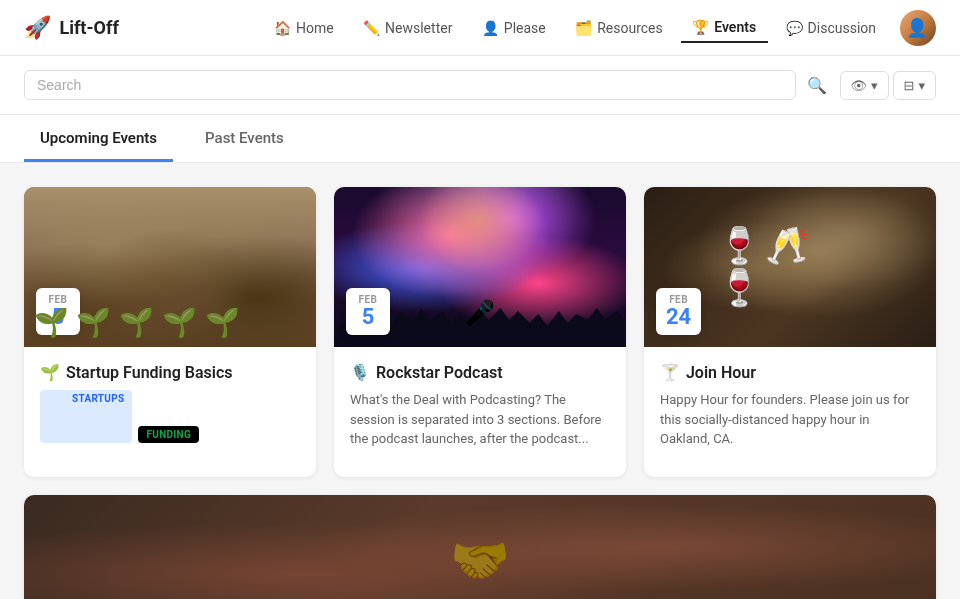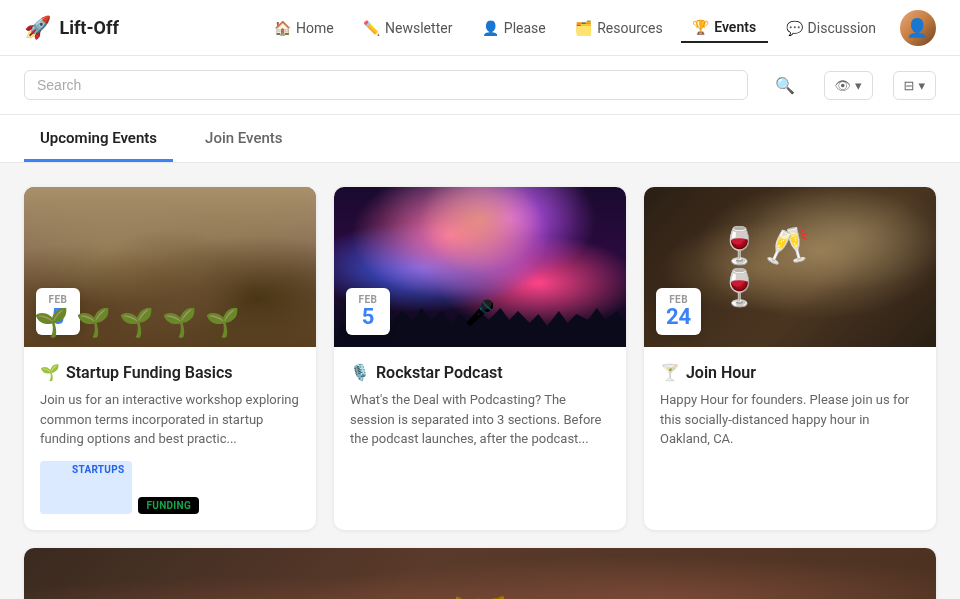--- a/index.html
+++ b/index.html
@@ -66,21 +66,21 @@
       font-size: 18px;
     }
 
     
     .search-bar-wrapper {
       background: #fff;
       padding: 14px 24px;
       border-bottom: 1px solid #e8e8e8;
       display: flex;
       align-items: center;
-      gap: 20px;
+      gap: 4px;
     }
     .search-input-container {
       flex: 1;
       display: flex;
       align-items: center;
       border: 1px solid #ddd;
       border-radius: 6px;
       padding: 6px 12px;
       background: #fff;
     }
@@ -408,40 +408,39 @@
     <span>▾</span>
   </button>
   <button class="filter-btn">
     <span>⊟</span>
     <span>▾</span>
   </button>
 </div>
 
 <div class="tabs">
   <div class="tab active">Upcoming Events</div>
-  <div class="tab">Join Events</div>
+  <div class="tab">Past Events</div>
 </div>
 
 <div class="main-content">
 
   <div class="events-grid">
 
     <div class="event-card">
       <div class="event-image img-plants">
         <div class="date-badge">
           <div class="date-month">FEB</div>
           <div class="date-day">5</div>
         </div>
       </div>
       <div class="card-body">
         <div class="event-title">
           <span class="event-emoji">🌱</span>
           <span>Startup Funding Basics</span>
         </div>
-        <div class="event-description">Join us for an interactive workshop exploring common terms incorporated in startup funding options and best practic...</div>
         <div class="tags">
           <span class="tag tag-startups">STARTUPS</span>
           <span class="tag tag-funding">FUNDING</span>
         </div>
       </div>
     </div>
 
     <div class="event-card">
       <div class="event-image img-concert">
         <div class="crowd-silhouette"></div>

